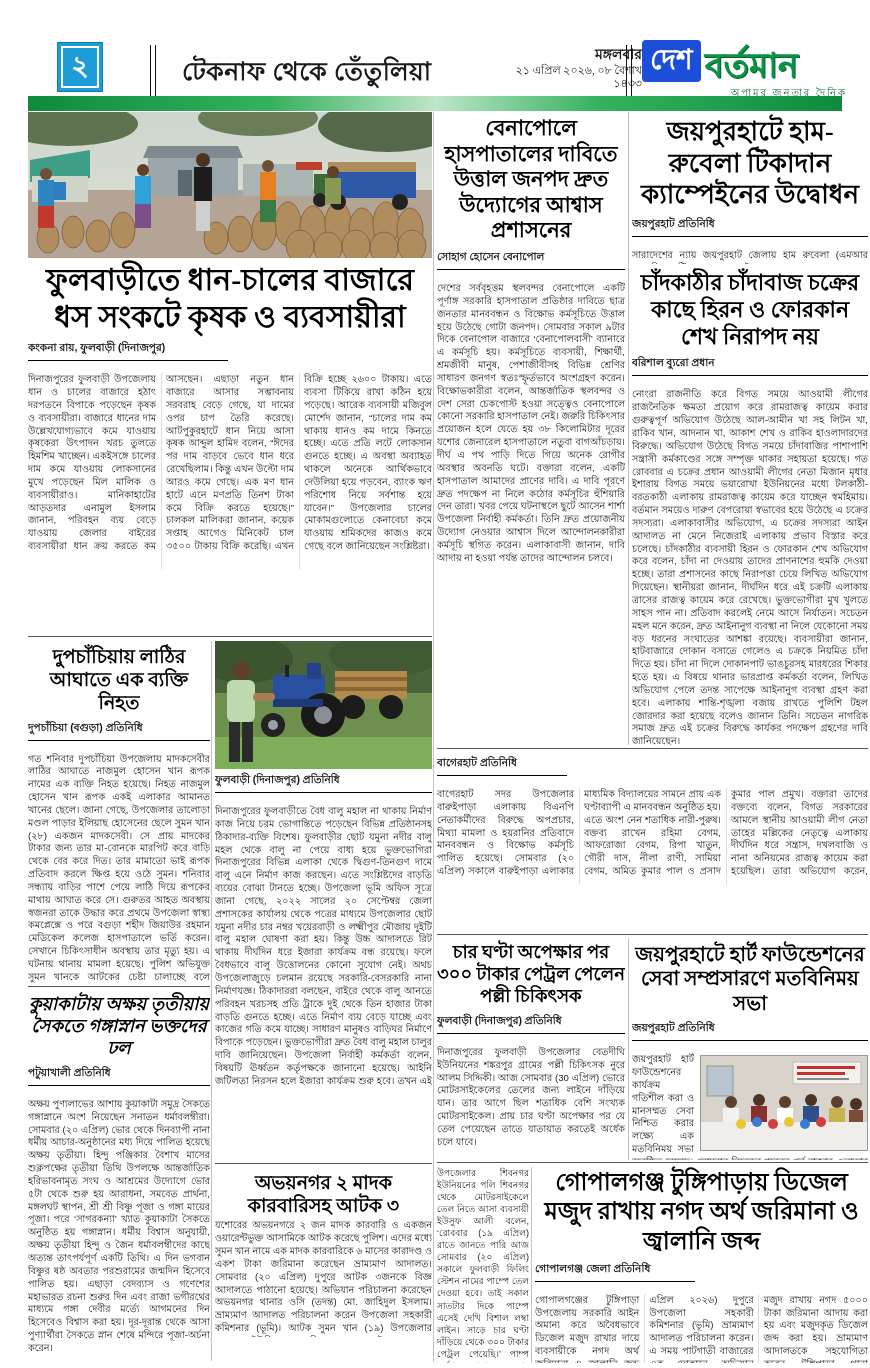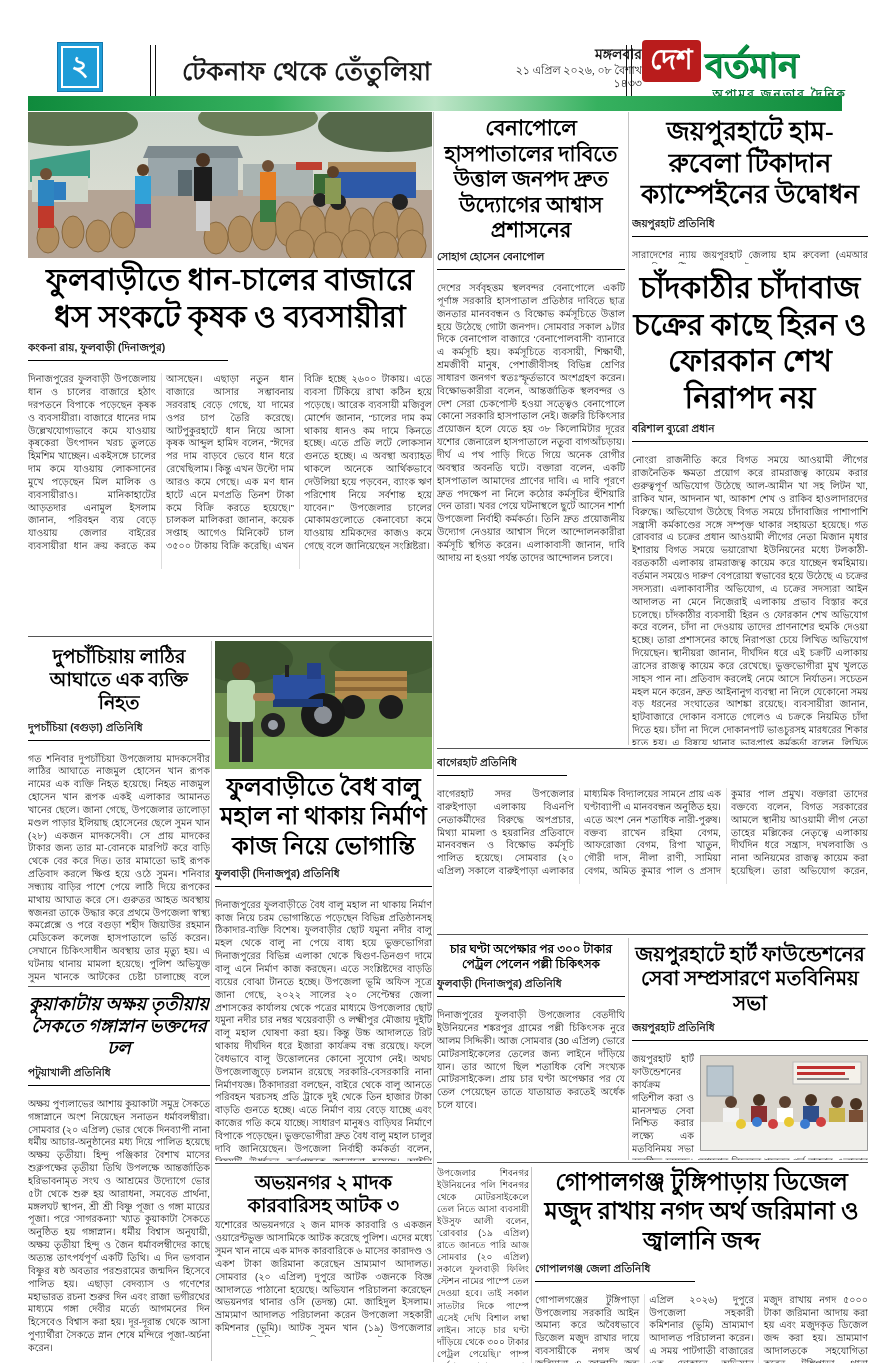--- a/index.html
+++ b/index.html
@@ -9,24 +9,24 @@
   .pagebox{position:absolute;left:57px;top:42px;width:44px;height:48px;background:#1e9cd7;
            border:1px solid #1478ad;box-shadow:inset 0 0 0 3px #1e9cd7, inset 0 0 0 5px #ffffff;
            display:flex;align-items:center;justify-content:center;color:#fff;font-size:27px;font-weight:bold;}
   .vrule-dbl{position:absolute;width:4px;border-left:1.5px solid #111;border-right:1.5px solid #111;}
   .edition{position:absolute;left:182px;top:52px;font-size:25px;font-weight:bold;letter-spacing:.5px;text-align:center;}
   .dateblock{position:absolute;left:492px;top:46px;width:150px;text-align:right;line-height:1.25;}
   .dateblock .wd{font-size:14px;font-weight:bold;}
   .dateblock .dt{font-size:11px;}
   .masthead{position:absolute;left:642px;top:40px;width:205px;}
   .mh-row{display:flex;align-items:flex-end;gap:4px;}
-  .mh-red{background:#b91c1c;color:#fff;font-weight:bold;font-size:28px;line-height:1;
+  .mh-red{background:#1d4ed8;color:#fff;font-weight:bold;font-size:28px;line-height:1;
           padding:6px 8px 8px 8px;border-radius:4px;}
   .mh-green{color:#0b9444;font-weight:bold;font-size:34px;line-height:.9;text-shadow:1px 1px 0 #063;}
-  .mh-tag{margin-top:3px;text-align:right;font-size:12px;letter-spacing:2px;color:#0b6e35;font-weight:bold;}
+  .mh-tag{margin-top:3px;text-align:right;font-size:10px;letter-spacing:2px;color:#0b6e35;font-weight:normal;}
   .greenbar{position:absolute;left:28px;top:96px;width:814px;height:15px;
             background:linear-gradient(90deg,#0f8a3c 0%,#36b15f 30%,#bfe6c9 50%,#36b15f 70%,#0f8a3c 100%);}
   
   .art{position:absolute;overflow:hidden;}
   .hl{margin:4px 0 2px 0;text-align:center;font-weight:bold;line-height:1.22;color:#000;}
   .byline{font-size:10.5px;font-weight:bold;border-bottom:1.5px solid #000;padding:3px 0 3px 0;margin-bottom:12px;
           font-family:"Liberation Sans","DejaVu Sans",sans-serif;}
   .body{font-size:9.6px;line-height:1.34;text-align:justify;color:#222;overflow:hidden;
         font-family:"Liberation Sans","DejaVu Sans",sans-serif;}
   .cols3{column-count:3;column-gap:10px;column-rule:1px solid #ddd;margin-top:8px;}
@@ -169,21 +169,20 @@
         <rect x="58" y="58" width="50" height="8" fill="#1d3a78"></rect>
       </g>
       <g>
         <circle cx="26" cy="30" r="9" fill="#5d4027"></circle>
         <rect x="12" y="39" width="28" height="42" rx="6" fill="#bcd9b0"></rect>
         <rect x="14" y="81" width="11" height="40" fill="#2b2b2b"></rect>
         <rect x="27" y="81" width="11" height="40" fill="#2b2b2b"></rect>
         <rect x="38" y="52" width="22" height="8" rx="4" fill="#a97c52"></rect>
       </g>
     </svg>
-    <h2 class="hl" style="font-size:24px;">ফুলবাড়ীতে বৈধ বালু মহাল না থাকায় নির্মাণ কাজ নিয়ে ভোগান্তি</h2>
     <div class="byline">ফুলবাড়ী (দিনাজপুর) প্রতিনিধি</div>
     <div class="body" style="height:280px;">দিনাজপুরের ফুলবাড়ীতে বৈধ বালু মহাল না থাকায় নির্মাণ কাজ নিয়ে চরম ভোগান্তিতে পড়েছেন বিভিন্ন প্রতিষ্ঠানসহ ঠিকাদার-ব্যক্তি বিশেষ। ফুলবাড়ীর ছোট যমুনা নদীর বালু মহল থেকে বালু না পেয়ে বাধ্য হয়ে ভুক্তভোগিরা দিনাজপুরের বিভিন্ন এলাকা থেকে দ্বিগুণ-তিনগুণ দামে বালু এনে নির্মাণ কাজ করছেন। এতে সংশ্লিষ্টদের বাড়তি ব্যয়ের বোঝা টানতে হচ্ছে। উপজেলা ভূমি অফিস সূত্রে জানা গেছে, ২০২২ সালের ২০ সেপ্টেম্বর জেলা প্রশাসকের কার্যালয় থেকে পত্রের মাধ্যমে উপজেলার ছোট যমুনা নদীর চার নম্বর খয়েরবাড়ী ও লক্ষ্মীপুর মৌজায় দুইটি বালু মহাল ঘোষণা করা হয়। কিন্তু উচ্চ আদালতে রিট থাকায় দীর্ঘদিন ধরে ইজারা কার্যক্রম বন্ধ রয়েছে। ফলে বৈধভাবে বালু উত্তোলনের কোনো সুযোগ নেই। অথচ উপজেলাজুড়ে চলমান রয়েছে সরকারি-বেসরকারি নানা নির্মাণযজ্ঞ। ঠিকাদাররা বলছেন, বাইরে থেকে বালু আনতে পরিবহন খরচসহ প্রতি ট্রাকে দুই থেকে তিন হাজার টাকা বাড়তি গুনতে হচ্ছে। এতে নির্মাণ ব্যয় বেড়ে যাচ্ছে এবং কাজের গতি কমে যাচ্ছে। সাধারণ মানুষও বাড়িঘর নির্মাণে বিপাকে পড়েছেন। ভুক্তভোগীরা দ্রুত বৈধ বালু মহাল চালুর দাবি জানিয়েছেন। উপজেলা নির্বাহী কর্মকর্তা বলেন, বিষয়টি ঊর্ধ্বতন কর্তৃপক্ষকে জানানো হয়েছে। আইনি জটিলতা নিরসন হলে ইজারা কার্যক্রম শুরু হবে। তখন এই ভোগান্তি আর থাকবে না বলে আশা প্রকাশ করেন তিনি।</div>
   </section>
 
   <section class="art" style="left:215px;top:1167px;width:217px;height:196px;">
     <h2 class="hl" style="font-size:19px;">অভয়নগর ২ মাদক কারবারিসহ আটক ৩</h2>
     <div class="body" style="height:118px;">যশোরের অভয়নগরে ২ জন মাদক কারবারি ও একজন ওয়ারেন্টভুক্ত আসামিকে আটক করেছে পুলিশ। এদের মধ্যে সুমন খান নামে এক মাদক কারবারিকে ৬ মাসের কারাদণ্ড ও একশ টাকা জরিমানা করেছেন ভ্রাম্যমাণ আদালত। সোমবার (২০ এপ্রিল) দুপুরে আটক ৩জনকে বিজ্ঞ আদালতে পাঠানো হয়েছে। অভিযান পরিচালনা করেছেন অভয়নগর থানার ওসি (তদন্ত) মো. জাহিদুল ইসলাম। ভ্রাম্যমাণ আদালত পরিচালনা করেন উপজেলা সহকারী কমিশনার (ভূমি)। আটক সুমন খান (১৯) উপজেলার শুভরাড়া ইউনিয়নের গোপিনাথপুর গ্রামের ইসলাম খানের ছেলে। পুলিশ জানায়, গোপন সংবাদের ভিত্তিতে অভিযান চালিয়ে গাঁজাসহ তাদের হাতেনাতে আটক করা হয়। এ ঘটনায় থানায় মাদকদ্রব্য নিয়ন্ত্রণ আইনে মামলা হয়েছে।</div>
   </section>
 
   <section class="art" style="left:437px;top:112px;width:188px;height:633px;">
@@ -192,32 +191,32 @@
     <div class="body" style="height:470px;">দেশের সর্ববৃহত্তম স্থলবন্দর বেনাপোলে একটি পূর্ণাঙ্গ সরকারি হাসপাতাল প্রতিষ্ঠার দাবিতে ছাত্র জনতার মানববন্ধন ও বিক্ষোভ কর্মসূচিতে উত্তাল হয়ে উঠেছে গোটা জনপদ। সোমবার সকাল ৯টার দিকে বেনাপোল বাজারে ‘বেনাপোলবাসী’ ব্যানারে এ কর্মসূচি হয়। কর্মসূচিতে ব্যবসায়ী, শিক্ষার্থী, শ্রমজীবী মানুষ, পেশাজীবীসহ বিভিন্ন শ্রেণির সাধারণ জনগণ স্বতঃস্ফূর্তভাবে অংশগ্রহণ করেন। বিক্ষোভকারীরা বলেন, আন্তর্জাতিক স্থলবন্দর ও দেশ সেরা চেকপোস্ট হওয়া সত্ত্বেও বেনাপোলে কোনো সরকারি হাসপাতাল নেই। জরুরি চিকিৎসার প্রয়োজন হলে যেতে হয় ৩৮ কিলোমিটার দূরের যশোর জেনারেল হাসপাতালে নতুবা বাগআঁচড়ায়। দীর্ঘ এ পথ পাড়ি দিতে গিয়ে অনেক রোগীর অবস্থার অবনতি ঘটে। বক্তারা বলেন, একটি হাসপাতাল আমাদের প্রাণের দাবি। এ দাবি পূরণে দ্রুত পদক্ষেপ না নিলে কঠোর কর্মসূচির হুঁশিয়ারি দেন তারা। খবর পেয়ে ঘটনাস্থলে ছুটে আসেন শার্শা উপজেলা নির্বাহী কর্মকর্তা। তিনি দ্রুত প্রয়োজনীয় উদ্যোগ নেওয়ার আশ্বাস দিলে আন্দোলনকারীরা কর্মসূচি স্থগিত করেন। এলাকাবাসী জানান, দাবি আদায় না হওয়া পর্যন্ত তাদের আন্দোলন চলবে।</div>
   </section>
 
   <section class="art" style="left:632px;top:112px;width:236px;height:152px;">
     <h2 class="hl" style="font-size:26px;">জয়পুরহাটে হাম-রুবেলা টিকাদান ক্যাম্পেইনের উদ্বোধন</h2>
     <div class="byline">জয়পুরহাট প্রতিনিধি</div>
     <div class="body" style="height:58px;">সারাদেশের ন্যায় জয়পুরহাট জেলায় হাম রুবেলা (এমআর ভ্যাকসিন) টিকাদান ক্যাম্পেইন- ২০২৬ শুরু হয়েছে। এ কার্যক্রমের অংশ হিসেবে সোমবার সকাল ৯টায় জয়পুরহাট পৌর এলাকার পাঁচুর চক মহল্লার পাঁচুর চক রূপালি সংঘ ও পাঠাগার কার্যালয়ের- পৌরসভার অস্থায়ী টিকাদান কেন্দ্রে এ টিকাদান ক্যাম্পেইনের উদ্বোধন করা হয়। জেলা সিভিল সার্জন অফিসের আয়োজনে এ টিকাদান ক্যাম্পেইনের উদ্বোধন করেন- প্রধান অতিথি জয়পুরহাট জেলার ডেপুটি সিভিল সার্জন ডা. জন গৌতম।</div>
   </section>
 
   <section class="art" style="left:632px;top:266px;width:236px;height:479px;">
-    <h2 class="hl" style="font-size:30px;">চাঁদকাঠীর চাঁদাবাজ চক্রের কাছে হিরন ও ফোরকান শেখ নিরাপদ নয়</h2>
+    <h2 class="hl" style="font-size:22px;">চাঁদকাঠীর চাঁদাবাজ চক্রের কাছে হিরন ও ফোরকান শেখ নিরাপদ নয়</h2>
     <div class="byline">বরিশাল ব্যুরো প্রধান</div>
     <div class="body" style="height:380px;">নোংরা রাজনীতি করে বিগত সময়ে আওয়ামী লীগের রাজনৈতিক ক্ষমতা প্রয়োগ করে রামরাজত্ব কায়েম করার গুরুত্বপূর্ণ অভিযোগ উঠেছে আল-আমীন খা সহ লিটন খা, রাকিব খান, আদনান খা, আকাশ শেখ ও রাকিব হাওলাদারদের বিরুদ্ধে। অভিযোগ উঠেছে বিগত সময়ে চাঁদাবাজির পাশাপাশি সন্ত্রাসী কর্মকাণ্ডের সঙ্গে সম্পৃক্ত থাকার সহায়তা হয়েছে। গত রোববার এ চক্রের প্রধান আওয়ামী লীগের নেতা মিজান মৃধার ইশারায় বিগত সময়ে ভয়ারোখা ইউনিয়নের মধ্যে টলকাঠী-বরতকাঠী এলাকায় রামরাজত্ব কায়েম করে যাচ্ছেন স্বমহিমায়। বর্তমান সময়েও দারুণ বেপরোয়া স্বভাবের হয়ে উঠেছে এ চক্রের সদস্যরা। এলাকাবাসীর অভিযোগ, এ চক্রের সদস্যরা আইন আদালত না মেনে নিজেরাই এলাকায় প্রভাব বিস্তার করে চলেছে। চাঁদকাঠীর ব্যবসায়ী হিরন ও ফোরকান শেখ অভিযোগ করে বলেন, চাঁদা না দেওয়ায় তাদের প্রাণনাশের হুমকি দেওয়া হচ্ছে। তারা প্রশাসনের কাছে নিরাপত্তা চেয়ে লিখিত অভিযোগ দিয়েছেন। স্থানীয়রা জানান, দীর্ঘদিন ধরে এই চক্রটি এলাকায় ত্রাসের রাজত্ব কায়েম করে রেখেছে। ভুক্তভোগীরা মুখ খুলতে সাহস পান না। প্রতিবাদ করলেই নেমে আসে নির্যাতন। সচেতন মহল মনে করেন, দ্রুত আইনানুগ ব্যবস্থা না নিলে যেকোনো সময় বড় ধরনের সংঘাতের আশঙ্কা রয়েছে। ব্যবসায়ীরা জানান, হাটবাজারে দোকান বসাতে গেলেও এ চক্রকে নিয়মিত চাঁদা দিতে হয়। চাঁদা না দিলে দোকানপাট ভাঙচুরসহ মারধরের শিকার হতে হয়। এ বিষয়ে থানার ভারপ্রাপ্ত কর্মকর্তা বলেন, লিখিত অভিযোগ পেলে তদন্ত সাপেক্ষে আইনানুগ ব্যবস্থা গ্রহণ করা হবে। এলাকায় শান্তি-শৃঙ্খলা বজায় রাখতে পুলিশি টহল জোরদার করা হয়েছে বলেও জানান তিনি। সচেতন নাগরিক সমাজ দ্রুত এই চক্রের বিরুদ্ধে কার্যকর পদক্ষেপ গ্রহণের দাবি জানিয়েছেন।</div>
   </section>
 
   <section class="art" style="left:437px;top:752px;width:431px;height:180px;">
     <div class="byline" style="width:130px;">বাগেরহাট প্রতিনিধি</div>
     <div class="body cols3" style="height:96px;">বাগেরহাট সদর উপজেলার বারুইপাড়া এলাকায় বিএনপি নেতাকর্মীদের বিরুদ্ধে অপপ্রচার, মিথ্যা মামলা ও হয়রানির প্রতিবাদে মানববন্ধন ও বিক্ষোভ কর্মসূচি পালিত হয়েছে। সোমবার (২০ এপ্রিল) সকালে বারুইপাড়া এলাকার মাধ্যমিক বিদ্যালয়ের সামনে প্রায় এক ঘণ্টাব্যাপী এ মানববন্ধন অনুষ্ঠিত হয়। এতে অংশ নেন শতাধিক নারী-পুরুষ। বক্তব্য রাখেন রহিমা বেগম, আফরোজা বেগম, রিপা খাতুন, গৌরী দাস, নীলা রাণী, সামিয়া বেগম, অমিত কুমার পাল ও প্রসাদ কুমার পাল প্রমুখ। বক্তারা তাদের বক্তব্যে বলেন, বিগত সরকারের আমলে স্থানীয় আওয়ামী লীগ নেতা তাহের মল্লিকের নেতৃত্বে এলাকায় দীর্ঘদিন ধরে সন্ত্রাস, দখলবাজি ও নানা অনিয়মের রাজত্ব কায়েম করা হয়েছিল। তারা অভিযোগ করেন, রাজনৈতিক প্রতিহিংসার জেরে নিরীহ সাধারণ মানুষকে মিথ্যা মামলায় জড়িয়ে মারধর ও সম্পদ নষ্ট করার অভিযোগও তোলেন তারা। তারা দাবি করেন, বর্তমানে একই চক্র নতুনভাবে সক্রিয় হয়ে তাদের স্বার্থ হাসিলের জন্য অপপ্রচার চালাচ্ছে এবং গুরু উদ্দিন বিশ্বাস ও জাহান আলী বিশ্বাসসহ বিএনপি নেতাকর্মীদের নামে মিথ্যা মামলা দিয়ে হয়রানি অব্যাহত রেখেছে। এতে সাধারণ মানুষের মাঝে আতঙ্ক বিরাজ করছে এবং এলাকায় অস্থিতিশীল পরিবেশ তৈরি হচ্ছে। বক্তারা অবিলম্বে এসব মিথ্যা মামলা প্রত্যাহারের দাবি জানান।</div>
   </section>
 
   <section class="art" style="left:437px;top:938px;width:188px;height:222px;">
-    <h2 class="hl" style="font-size:12px;">চার ঘণ্টা অপেক্ষার পর ৩০০ টাকার পেট্রল পেলেন পল্লী চিকিৎসক</h2>
+    <h2 class="hl" style="font-size:18px;">চার ঘণ্টা অপেক্ষার পর ৩০০ টাকার পেট্রল পেলেন পল্লী চিকিৎসক</h2>
     <div class="byline">ফুলবাড়ী (দিনাজপুর) প্রতিনিধি</div>
     <div class="body" style="height:112px;">দিনাজপুরের ফুলবাড়ী উপজেলার বেতদীঘি ইউনিয়নের শঙ্করপুর গ্রামের পল্লী চিকিৎসক নুরে আলম সিদ্দিকী। আজ সোমবার (30 এপ্রিল) ভোরে মোটরসাইকেলের তেলের জন্য লাইনে দাঁড়িয়ে যান। তার আগে ছিল শতাধিক বেশি সংখ্যক মোটরসাইকেল। প্রায় চার ঘণ্টা অপেক্ষার পর যে তেল পেয়েছেন তাতে যাতায়াত করতেই অর্ধেক চলে যাবে।</div>
   </section>
   <section class="art" style="left:437px;top:1167px;width:92px;height:196px;">
     <div class="body" style="height:196px;font-size:9px;">উপজেলার শিবনগর ইউনিয়নের পলি শিবনগর থেকে মোটরসাইকেলে তেল নিতে আসা ব্যবসায়ী ইউসুফ আলী বলেন, ‘রোববার (১৯ এপ্রিল) রাতে জানতে পারি আজ সোমবার (২০ এপ্রিল) সকালে ফুলবাড়ী ফিলিং স্টেশন নামের পাম্পে তেল দেওয়া হবে। তাই সকাল সাতটার দিকে পাম্পে এসেই দেখি বিশাল লম্বা লাইন। সাড়ে চার ঘণ্টা দাঁড়িয়ে থেকে ৩০০ টাকার পেট্রল পেয়েছি।’ পাম্প কর্তৃপক্ষ জানায়, সরবরাহ সংকটের কারণে প্রত্যেককে সীমিত পরিমাণ তেল দেওয়া হচ্ছে।</div>
   </section>
 
   <section class="art" style="left:632px;top:938px;width:236px;height:222px;">
     <h2 class="hl" style="font-size:20px;">জয়পুরহাটে হার্ট ফাউন্ডেশনের সেবা সম্প্রসারণে মতবিনিময় সভা</h2>
     <div class="byline">জয়পুরহাট প্রতিনিধি</div>

